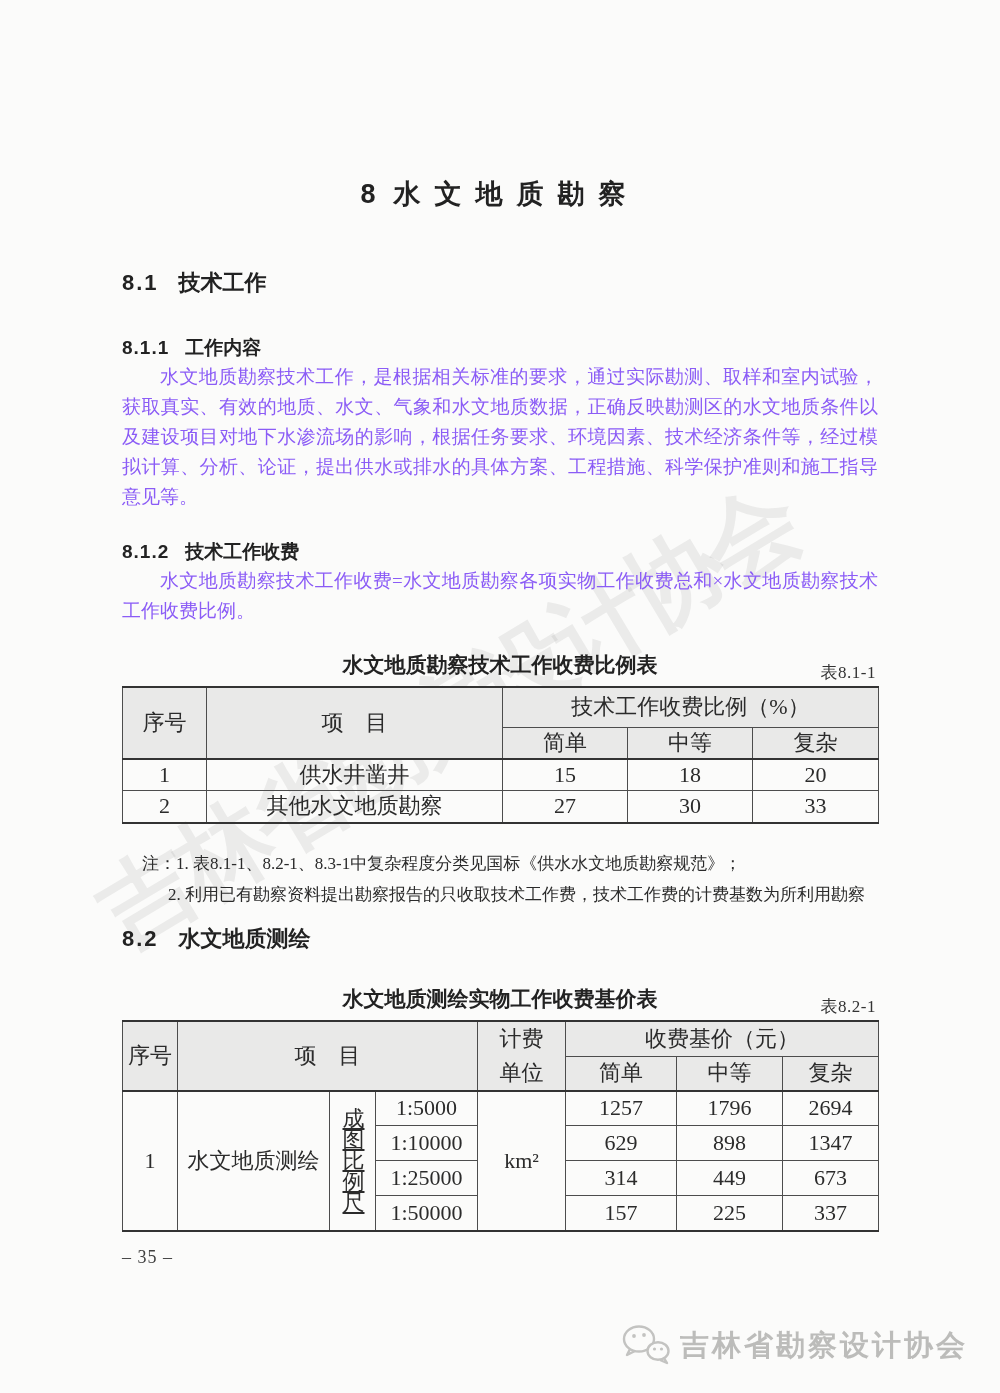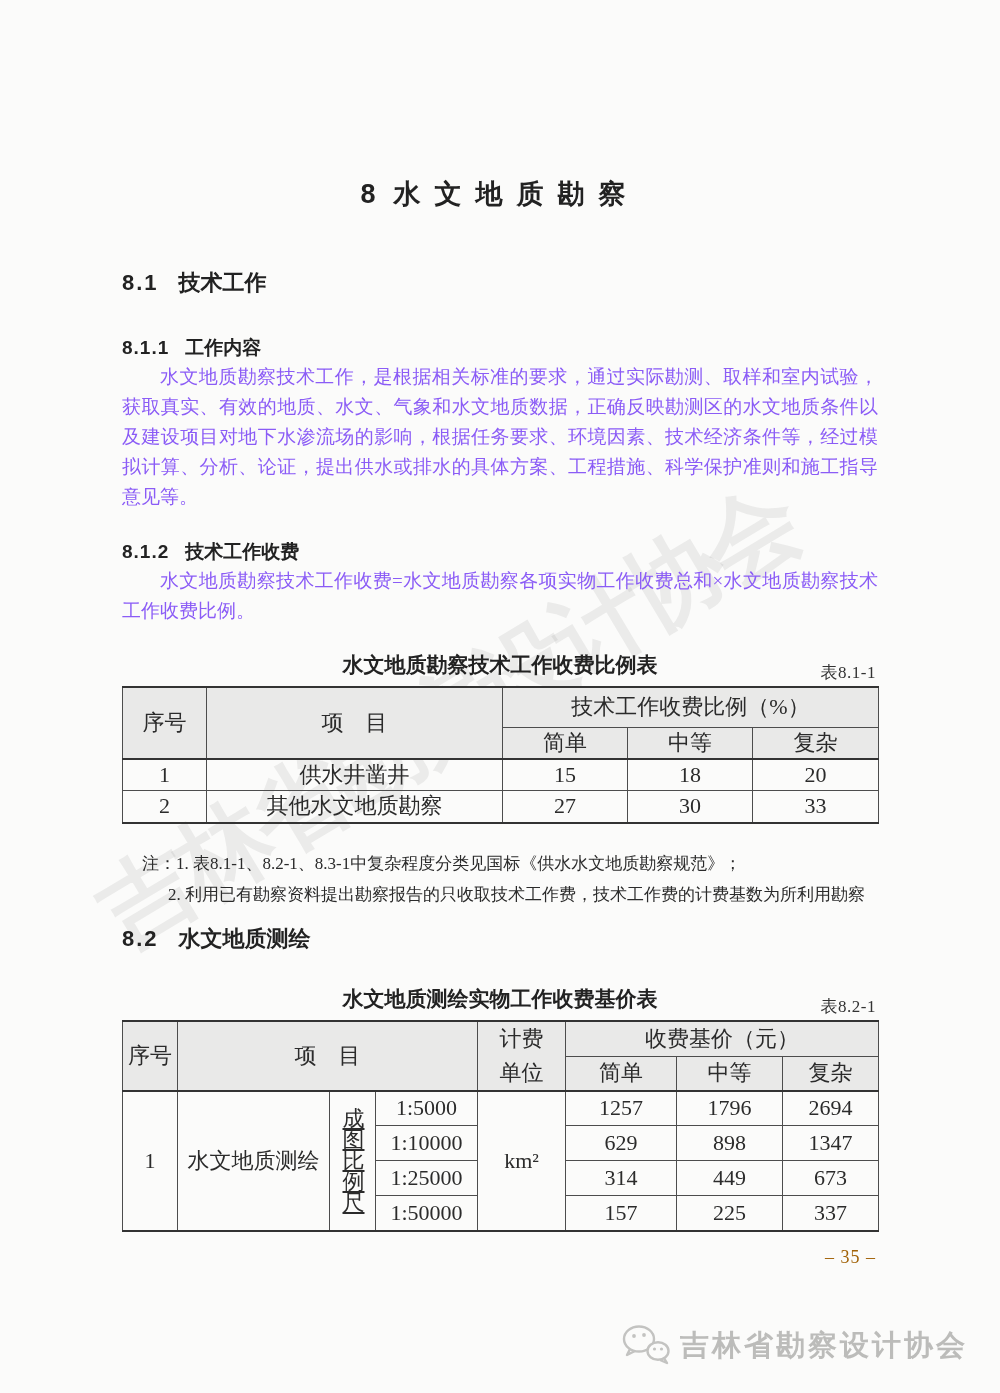--- a/index.html
+++ b/index.html
@@ -101,24 +101,23 @@
   .notes { margin-top:24px; font-size:17px; line-height:31px; color:#2b2b2b; }
   .notes .n1 { padding-left:20px; }
   .notes .n2 { padding-left:46px; }
   .notes .n3 { padding-left:66px; }
 
   .h2-82 { margin-top:14px; }
   .caption-row-2 { margin-top:30px; }
 
   .page-number {
     margin-top:15px;
-    text-align:right;
     font-size:18px;
     letter-spacing:1px;
-    color:#a16207;
+    color:#404040;
     padding-right:2px;
   }
 
   .footer-brand {
     position:absolute;
     top:1322px; right:32px;
     display:flex; align-items:center; gap:8px;
     z-index:1;
   }
   .footer-brand .brand-text {

